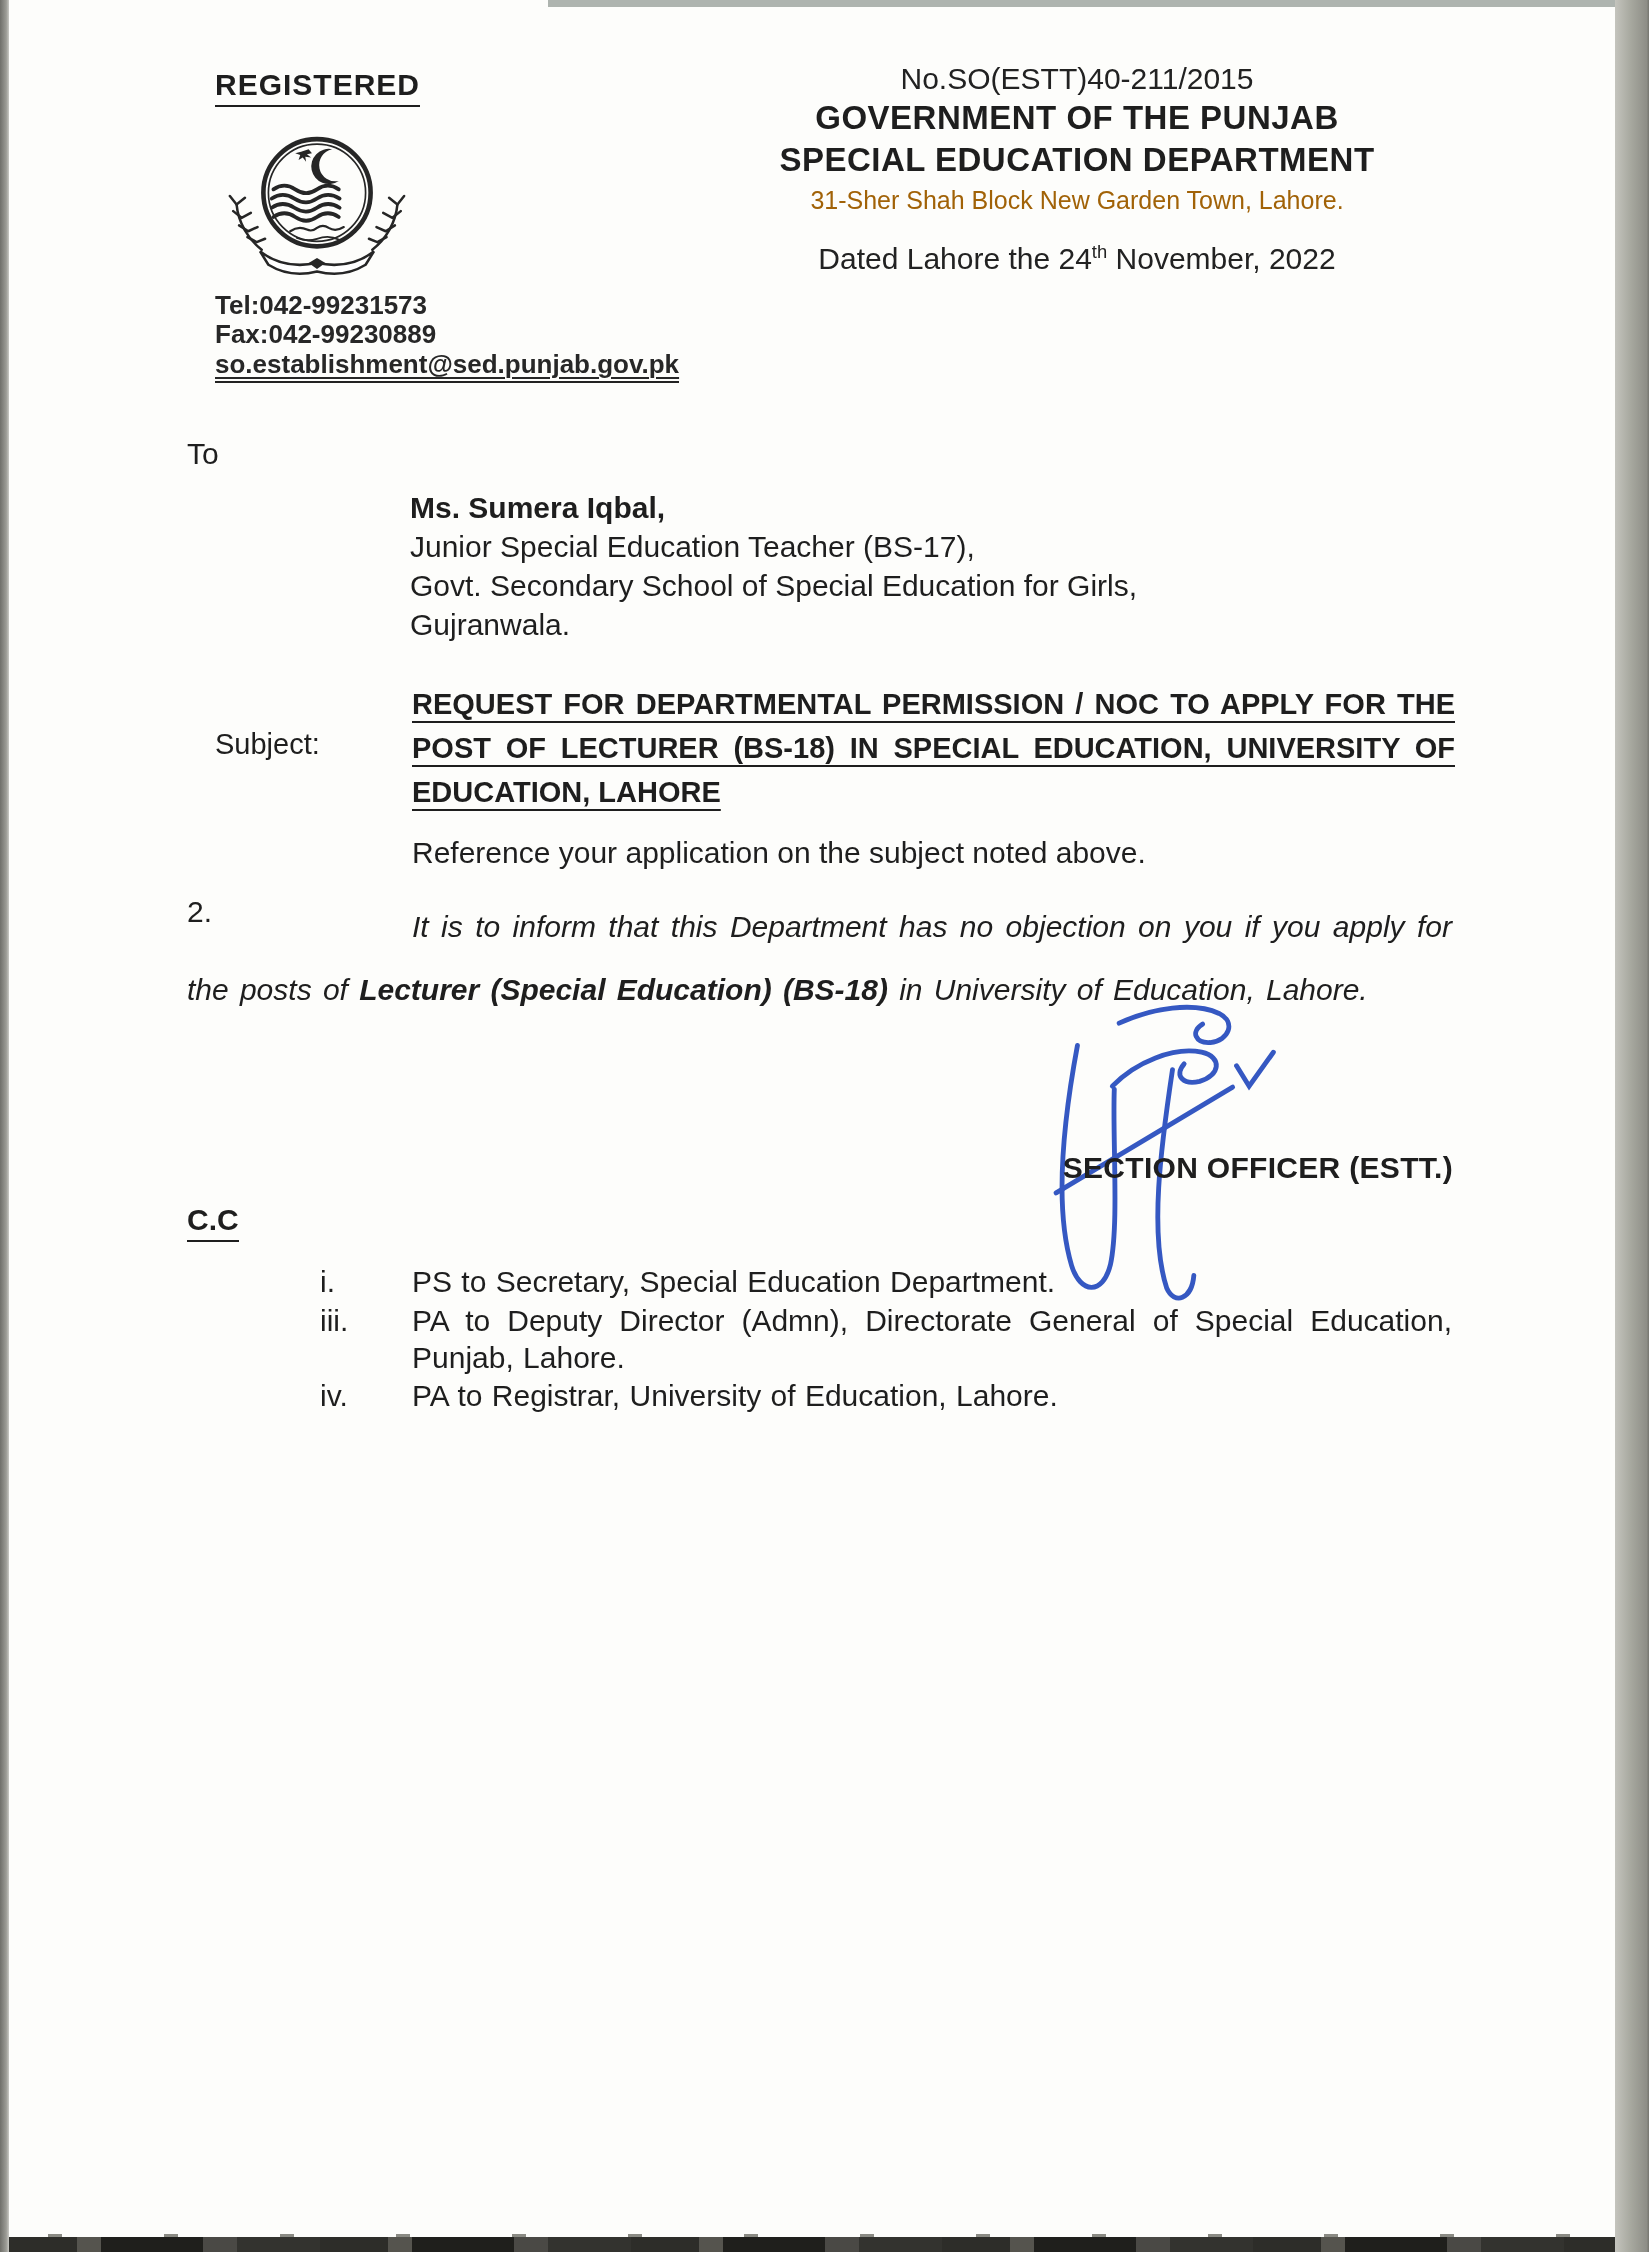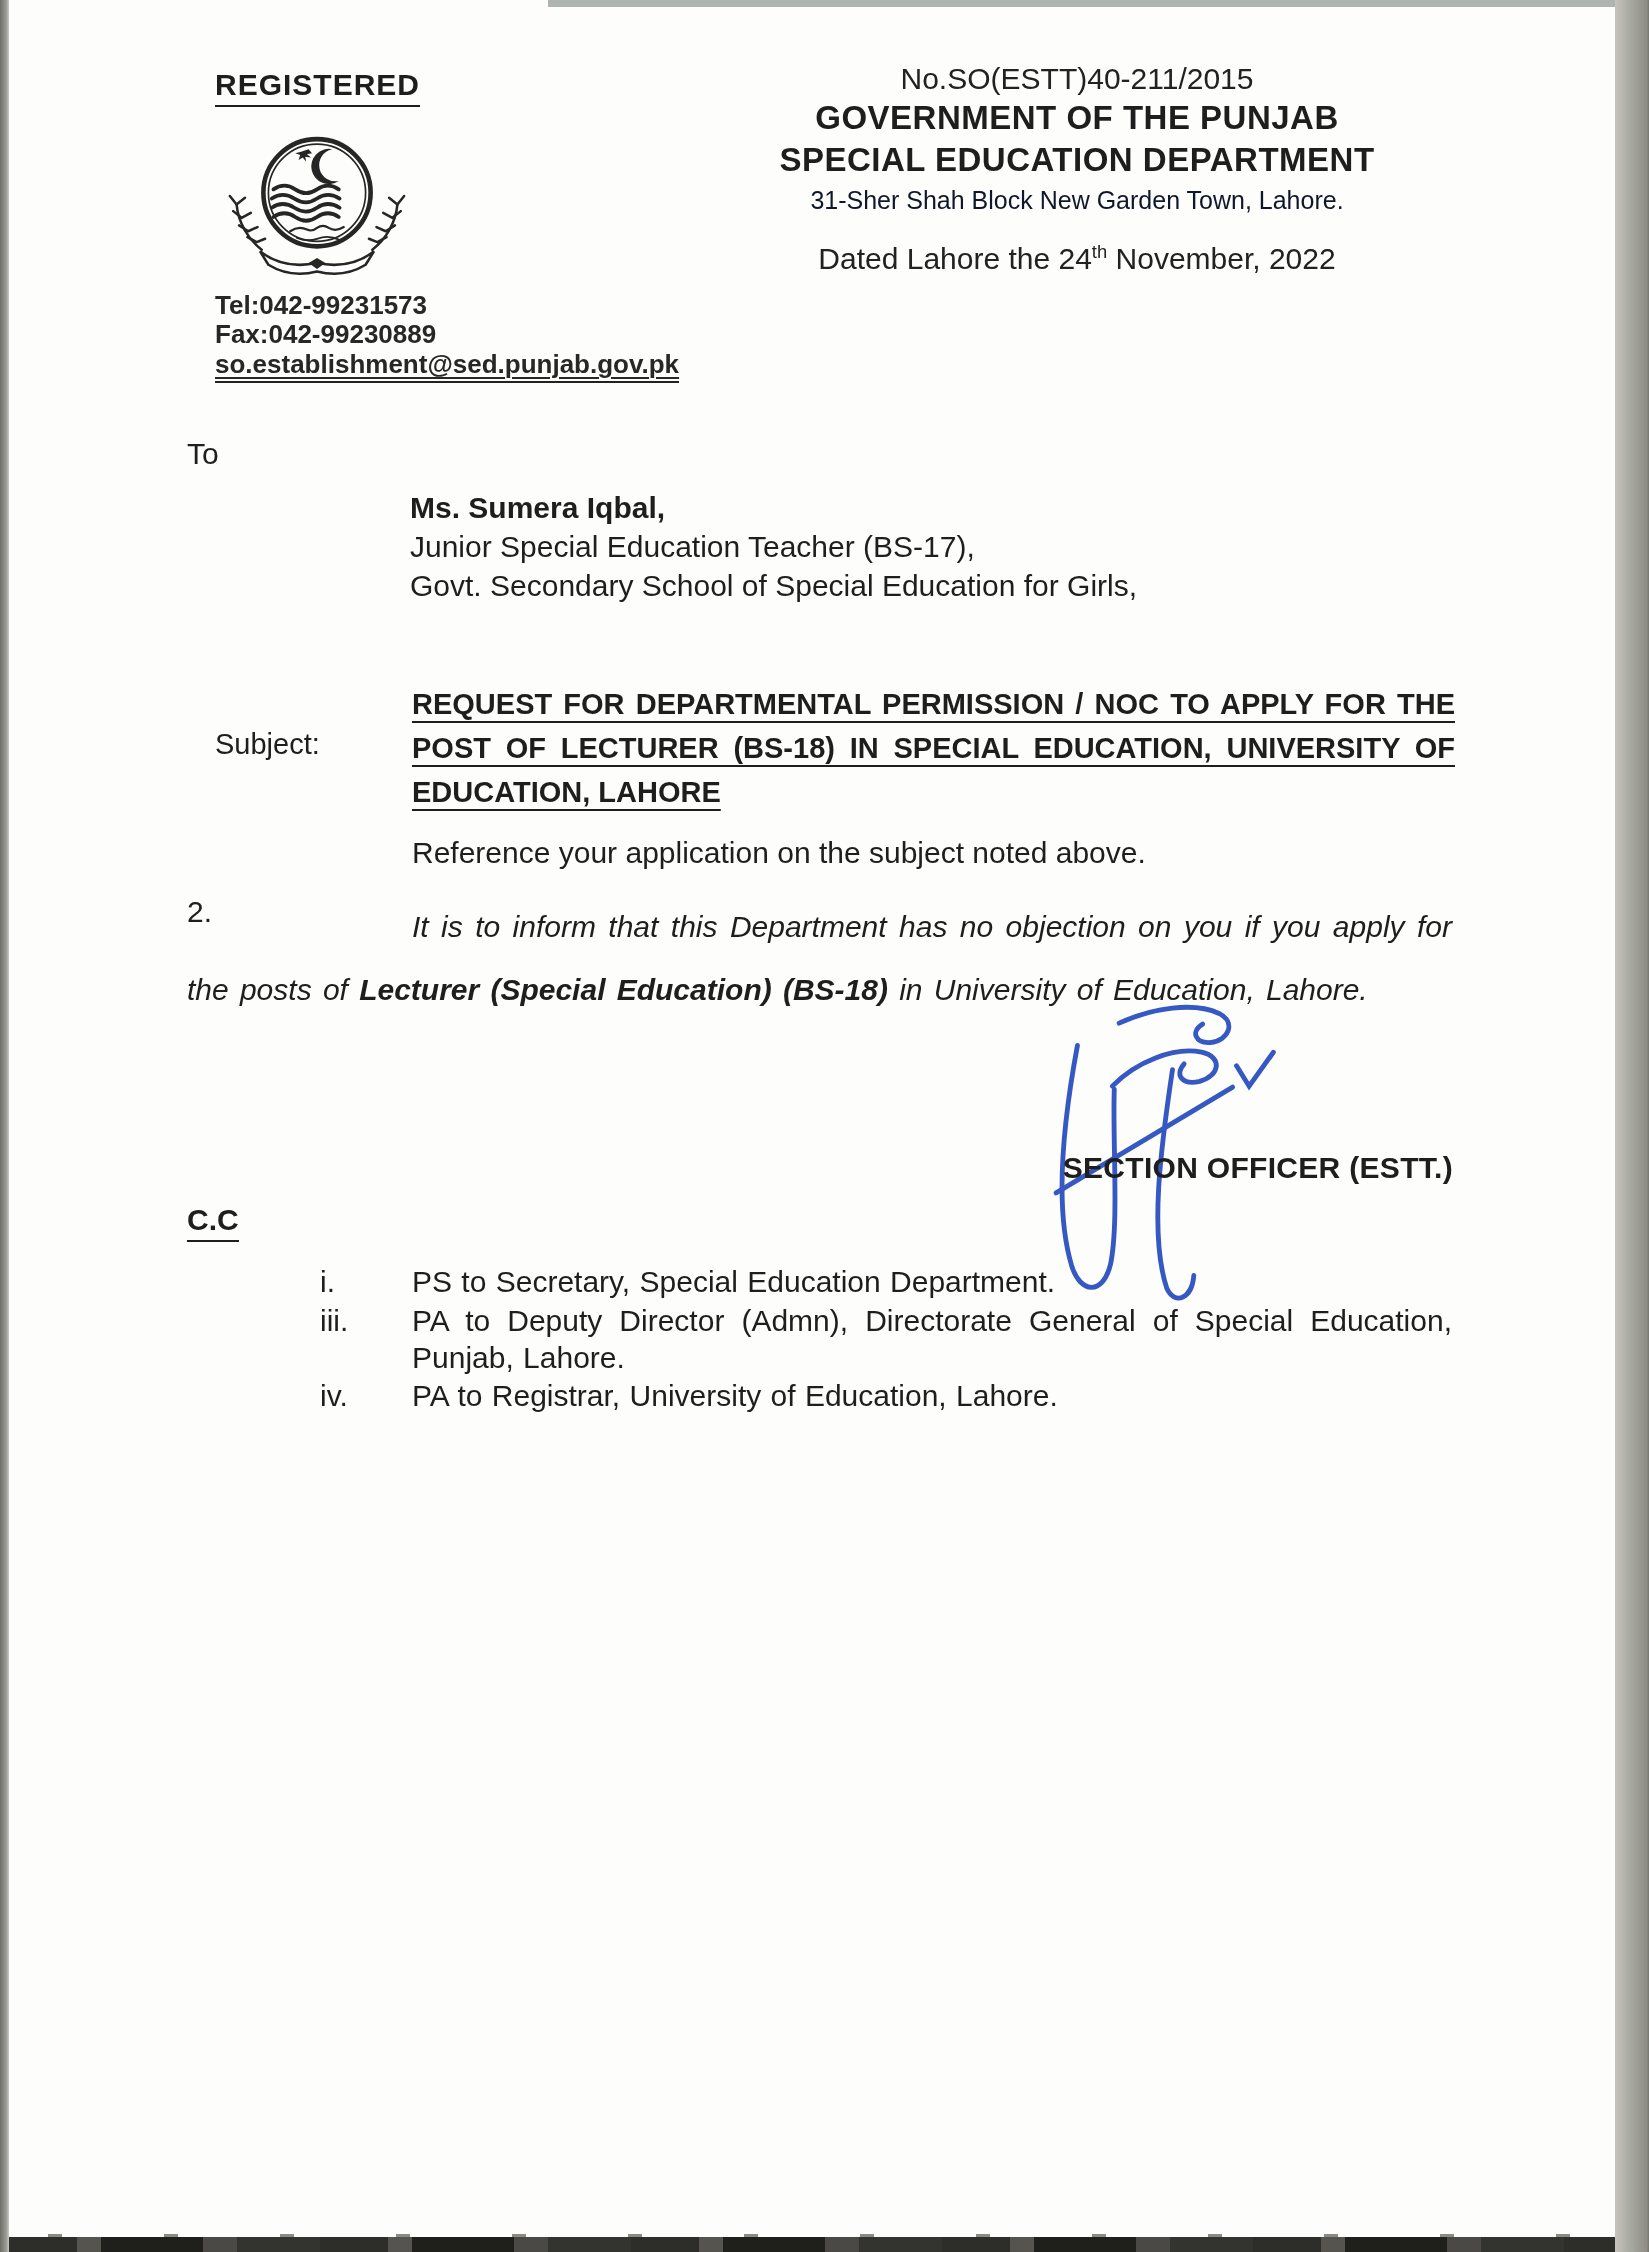--- a/index.html
+++ b/index.html
@@ -30,21 +30,21 @@
   .logo{left:215px;top:124px;width:204px;height:155px;}
 
   .contact{left:215px;top:291px;font-size:26px;font-weight:bold;line-height:29px;color:#272727;}
   .contact .email{display:inline-block;margin-top:1px;border-bottom:2.4px solid #222;
     text-decoration:underline;text-decoration-thickness:1.9px;text-underline-offset:3.9px;padding-bottom:1.9px;}
 
   .header-right{left:723px;top:62px;width:708px;text-align:center;}
   .ref-no{font-size:30px;color:#222;}
   .gov{font-size:33px;font-weight:bold;margin-top:2.9px;letter-spacing:0.5px;}
   .dept{font-size:33px;font-weight:bold;margin-top:3.9px;letter-spacing:0.5px;}
-  .addr{font-size:25px;margin-top:6.8px;color:#0f172a;}
+  .addr{font-size:25px;margin-top:6.8px;color:#a16207;}
   .dated{font-size:30px;margin-top:26px;color:#222;}
   .dated sup{font-size:18.4px;}
 
   .to-label{left:187px;top:437px;font-size:30px;}
   .recipient{left:410px;top:488px;font-size:30px;line-height:39px;}
   .subject-label{left:215px;top:687px;font-size:29px;margin-top:41px;}
   .subject-text{left:412px;top:682px;width:1043px;font-size:29px;font-weight:bold;
     line-height:44px;text-align:justify;
     text-decoration:underline;text-decoration-thickness:2.4px;text-underline-offset:6.8px;}
 
@@ -124,20 +124,21 @@
     <div class="dept">SPECIAL EDUCATION DEPARTMENT</div>
     <div class="addr">31-Sher Shah Block New Garden Town, Lahore.</div>
     <div class="dated"><span>Dated Lahore the 24</span><sup>th</sup><span> November, 2022</span></div>
   </div>
 
   <div class="abs to-label">To</div>
   <div class="abs recipient">
     <div class="bold">Ms. Sumera Iqbal,</div>
     <div>Junior Special Education Teacher (BS-17),</div>
     <div>Govt. Secondary School of Special Education for Girls,</div>
+    <div>Gujranwala.</div>
   </div>
 
   <div class="abs subject-label">Subject:</div>
   <div class="abs subject-text">REQUEST FOR DEPARTMENTAL PERMISSION / NOC TO APPLY FOR THE POST OF LECTURER (BS-18) IN SPECIAL EDUCATION, UNIVERSITY OF EDUCATION, LAHORE</div>
 
   <div class="abs reference-line">Reference your application on the subject noted above.</div>
 
   <div class="abs para2">
     <span class="para-num">2.</span>
     <p><span>It is to inform that this Department has no objection on you if you apply for the posts of </span><span class="bold">Lecturer (Special Education) (BS-18)</span><span> in University of Education, Lahore.</span></p>

